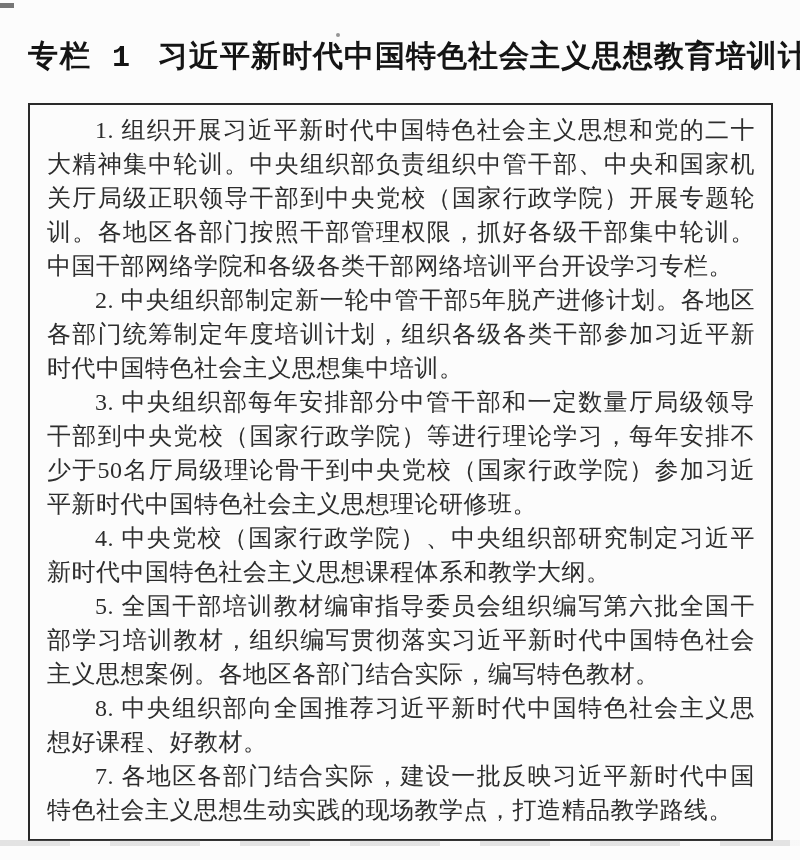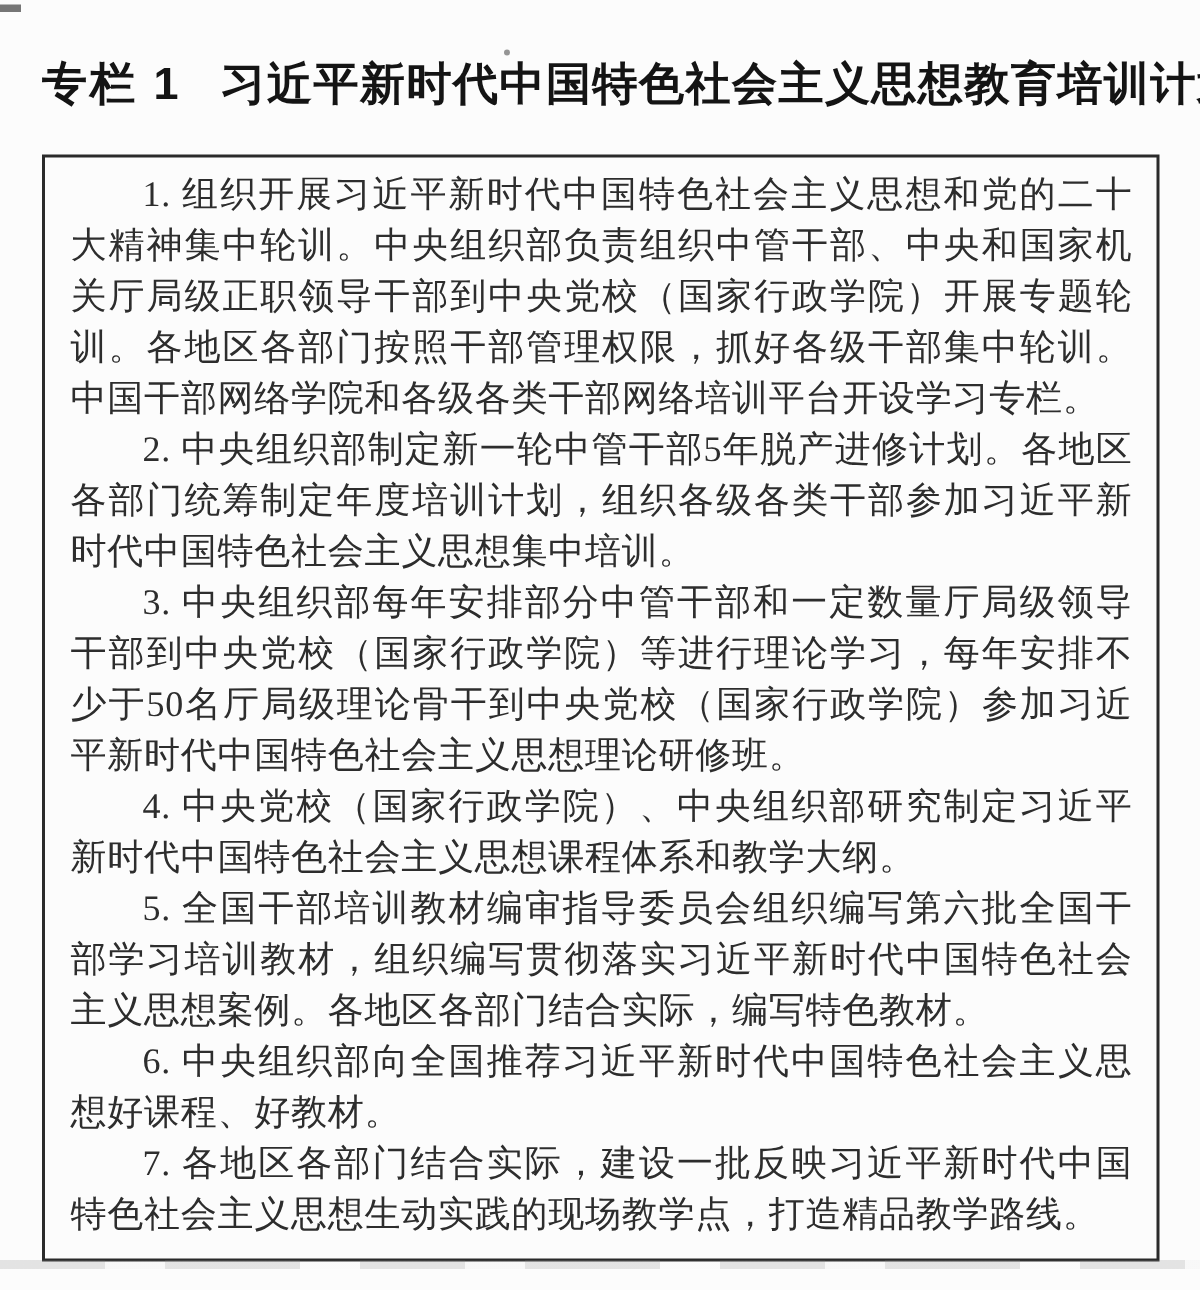--- a/index.html
+++ b/index.html
@@ -15,21 +15,21 @@
     overflow: hidden;
     font-family: "Liberation Serif", "DejaVu Serif", serif;
   }
   .header {
     position: absolute;
     left: 28px;
     top: 36px;
     width: 748px;
     display: flex;
     align-items: baseline;
-    font-family: Liberation Sans, sans-serif;
+    font-family: Liberation Mono, monospace;
     font-weight: 700;
     color: #141414;
     white-space: nowrap;
   }
   .header .label {
     font-size: 30px;
     letter-spacing: 2px;
     margin-right: 26px;
   }
   .header .title {
@@ -103,19 +103,19 @@
     <span class="label">专栏 1</span>
     <span class="title">习近平新时代中国特色社会主义思想教育培训计划</span>
   </div>
 
   <div class="box">
     <p>1. 组织开展习近平新时代中国特色社会主义思想和党的二十大精神集中轮训。中央组织部负责组织中管干部、中央和国家机关厅局级正职领导干部到中央党校（国家行政学院）开展专题轮训。各地区各部门按照干部管理权限，抓好各级干部集中轮训。中国干部网络学院和各级各类干部网络培训平台开设学习专栏。</p>
     <p>2. 中央组织部制定新一轮中管干部5年脱产进修计划。各地区各部门统筹制定年度培训计划，组织各级各类干部参加习近平新时代中国特色社会主义思想集中培训。</p>
     <p>3. 中央组织部每年安排部分中管干部和一定数量厅局级领导干部到中央党校（国家行政学院）等进行理论学习，每年安排不少于50名厅局级理论骨干到中央党校（国家行政学院）参加习近平新时代中国特色社会主义思想理论研修班。</p>
     <p>4. 中央党校（国家行政学院）、中央组织部研究制定习近平新时代中国特色社会主义思想课程体系和教学大纲。</p>
     <p>5. 全国干部培训教材编审指导委员会组织编写第六批全国干部学习培训教材，组织编写贯彻落实习近平新时代中国特色社会主义思想案例。各地区各部门结合实际，编写特色教材。</p>
-    <p>6. 中央组织部向全国推荐习近平新时代中国特色社会主义思想好课程、好教材。</p>
+    <p>8. 中央组织部向全国推荐习近平新时代中国特色社会主义思想好课程、好教材。</p>
     <p>7. 各地区各部门结合实际，建设一批反映习近平新时代中国特色社会主义思想生动实践的现场教学点，打造精品教学路线。</p>
   </div>
 
   <div class="artifact-bottom-band"></div>
 
 </div>
 
 </body></html>

